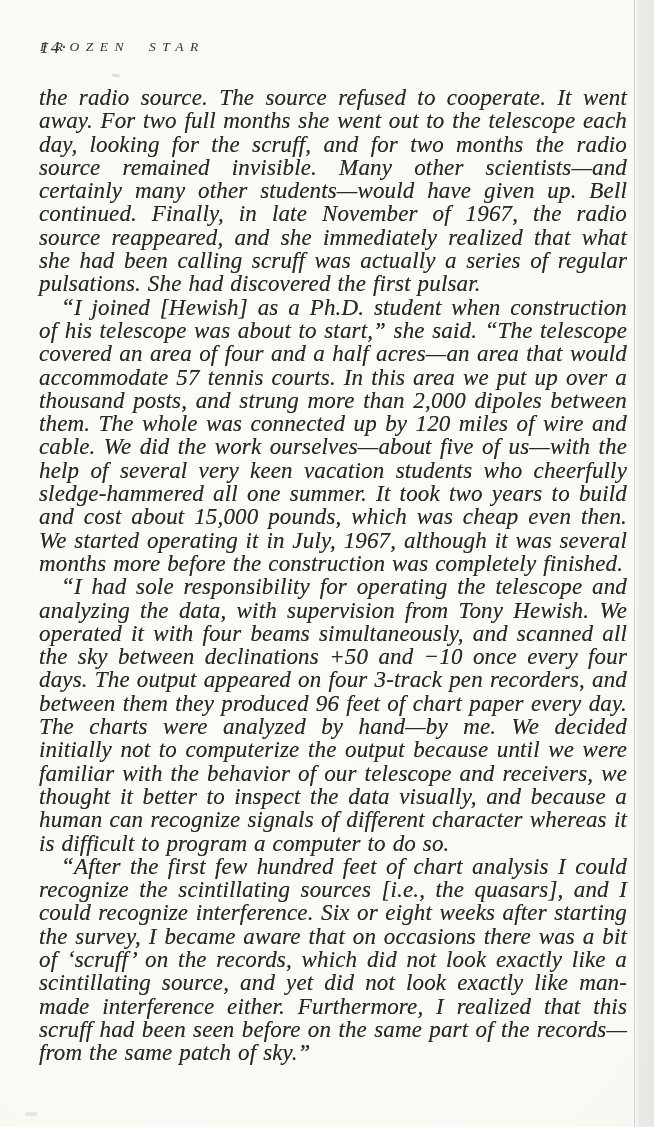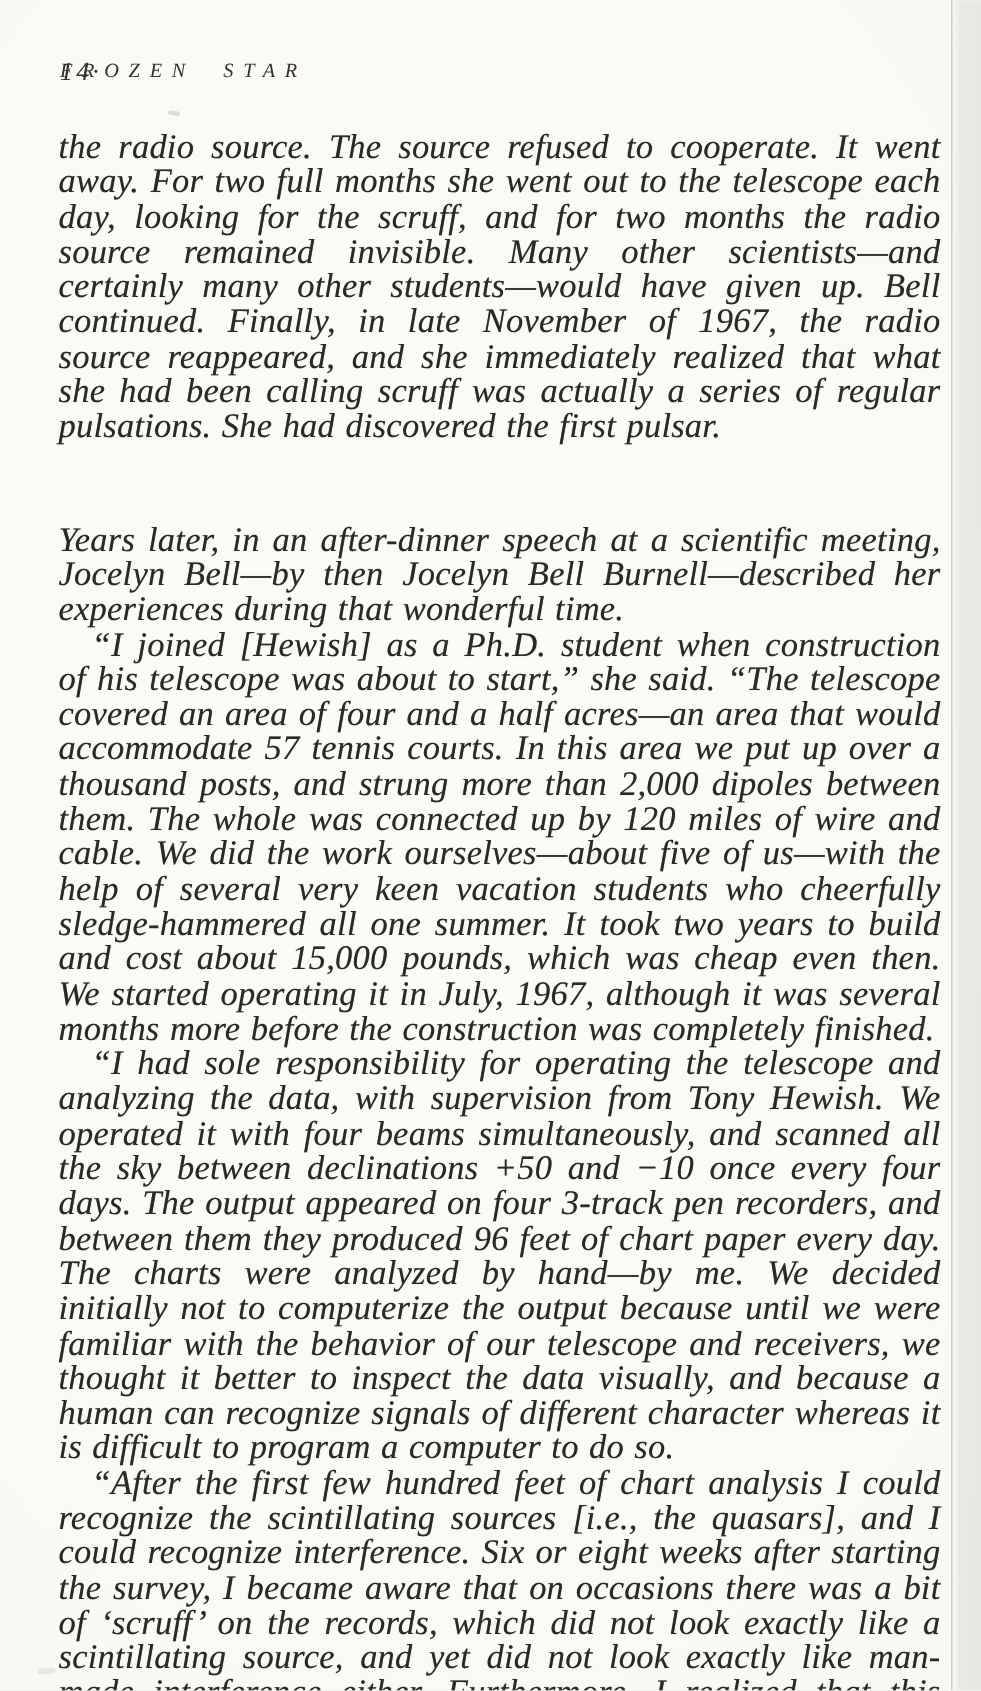--- a/index.html
+++ b/index.html
@@ -120,21 +120,20 @@
   <div class="edge-band-inner-line"></div>
   <div class="edge-band"></div>
 
   <div class="header-row">
     <span class="page-number">14·</span>
     <div class="running-title">FROZEN STAR</div>
   </div>
 
   <div class="text-block">
     <p>the radio source. The source refused to cooperate. It went away. For two full months she went out to the telescope each day, looking for the scruff, and for two months the radio source remained invisible. Many other scientists—and certainly many other students—would have given up. Bell continued. Finally, in late November of 1967, the radio source reappeared, and she immediately realized that what she had been calling scruff was actually a series of regular pulsations. She had discovered the first pulsar.</p>
-    <p class="section-break">Years later, in an after-dinner speech at a scientific meeting, Jocelyn Bell—by then Jocelyn Bell Burnell—described her experiences during that wonderful time.</p>
     <p class="indented">“I joined [Hewish] as a Ph.D. student when construction of his telescope was about to start,” she said. “The telescope covered an area of four and a half acres—an area that would accommodate 57 tennis courts. In this area we put up over a thousand posts, and strung more than 2,000 dipoles between them. The whole was connected up by 120 miles of wire and cable. We did the work ourselves—about five of us—with the help of several very keen vacation students who cheerfully sledge-hammered all one summer. It took two years to build and cost about 15,000 pounds, which was cheap even then. We started operating it in July, 1967, although it was several months more before the construction was completely finished.</p>
     <p class="indented">“I had sole responsibility for operating the telescope and analyzing the data, with supervision from Tony Hewish. We operated it with four beams simultaneously, and scanned all the sky between declinations +50 and −10 once every four days. The output appeared on four 3-track pen recorders, and between them they produced 96 feet of chart paper every day. The charts were analyzed by hand—by me. We decided initially not to computerize the output because until we were familiar with the behavior of our telescope and receivers, we thought it better to inspect the data visually, and because a human can recognize signals of different character whereas it is difficult to program a computer to do so.</p>
     <p class="indented">“After the first few hundred feet of chart analysis I could recognize the scintillating sources [i.e., the quasars], and I could recognize interference. Six or eight weeks after starting the survey, I became aware that on occasions there was a bit of ‘scruff’ on the records, which did not look exactly like a scintillating source, and yet did not look exactly like man-made interference either. Furthermore, I realized that this scruff had been seen before on the same part of the records—from the same patch of sky.”</p>
   </div>
 
   <div class="speck speck-a"></div>
   <div class="speck speck-b"></div>
 
 </div>
 

